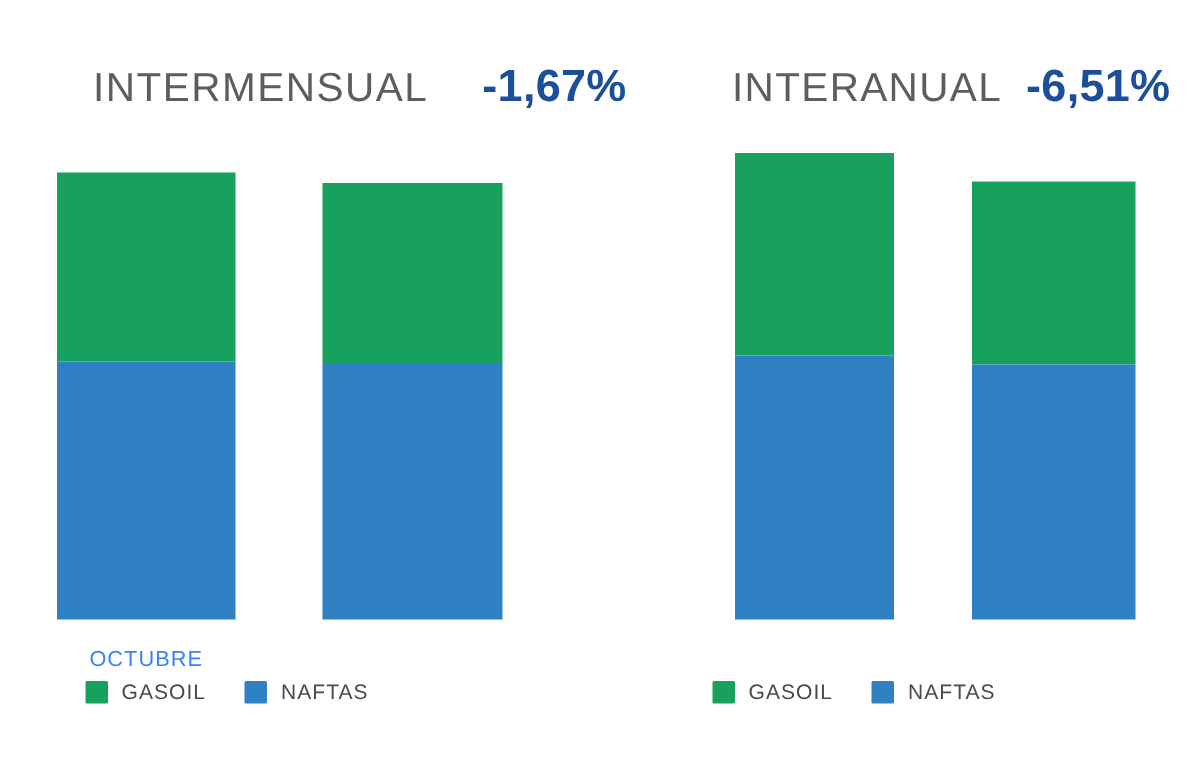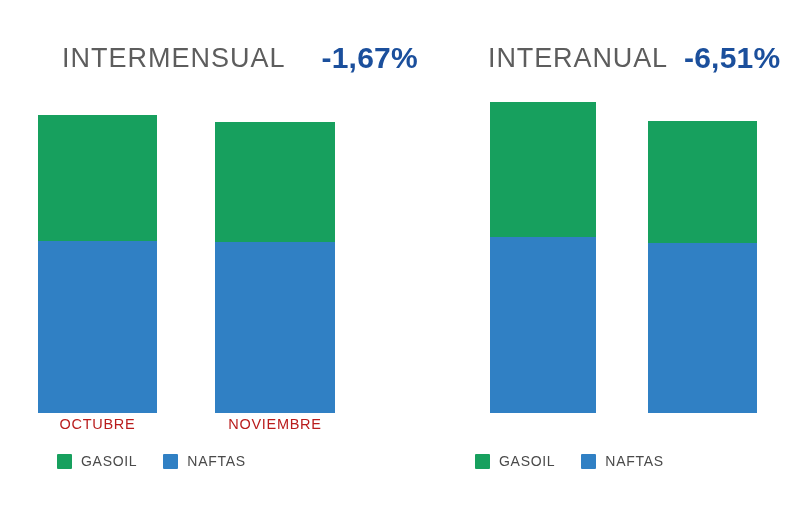--- a/index.html
+++ b/index.html
@@ -78,24 +78,24 @@
   }
   .seg {
     width: 100%;
     display: block;
   }
   .seg-gasoil { background: #17a05e; }
   .seg-naftas { background: #3080c4; }
 
   .cat-label {
     position: absolute;
-    top: 416px;
+    top: 432px;
     font-size: 14.5px;
     letter-spacing: 0.7px;
-    color: #b91c1c;
+    color: #3b82f6;
     text-align: center;
     white-space: nowrap;
   }
   .cat-label.year {
     font-size: 15px;
     letter-spacing: 0.4px;
   }
 
   
   .legend {
@@ -145,21 +145,20 @@
       <div class="bar" style="left:38px; width:119px; height:298px;">
         <span class="seg seg-gasoil" style="height:126px;"></span>
         <span class="seg seg-naftas" style="height:172px;"></span>
       </div>
       <div class="cat-label" style="left:38px; width:119px;">OCTUBRE</div>
 
       <div class="bar" style="left:215px; width:120px; height:291px;">
         <span class="seg seg-gasoil" style="height:120px;"></span>
         <span class="seg seg-naftas" style="height:171px;"></span>
       </div>
-      <div class="cat-label" style="left:215px; width:120px;">NOVIEMBRE</div>
 
     </div>
 
     <div class="legend">
       <div class="legend-item">
         <span class="swatch swatch-gasoil"></span>
         <span class="legend-text">GASOIL</span>
       </div>
       <div class="legend-item">
         <span class="swatch swatch-naftas"></span>

